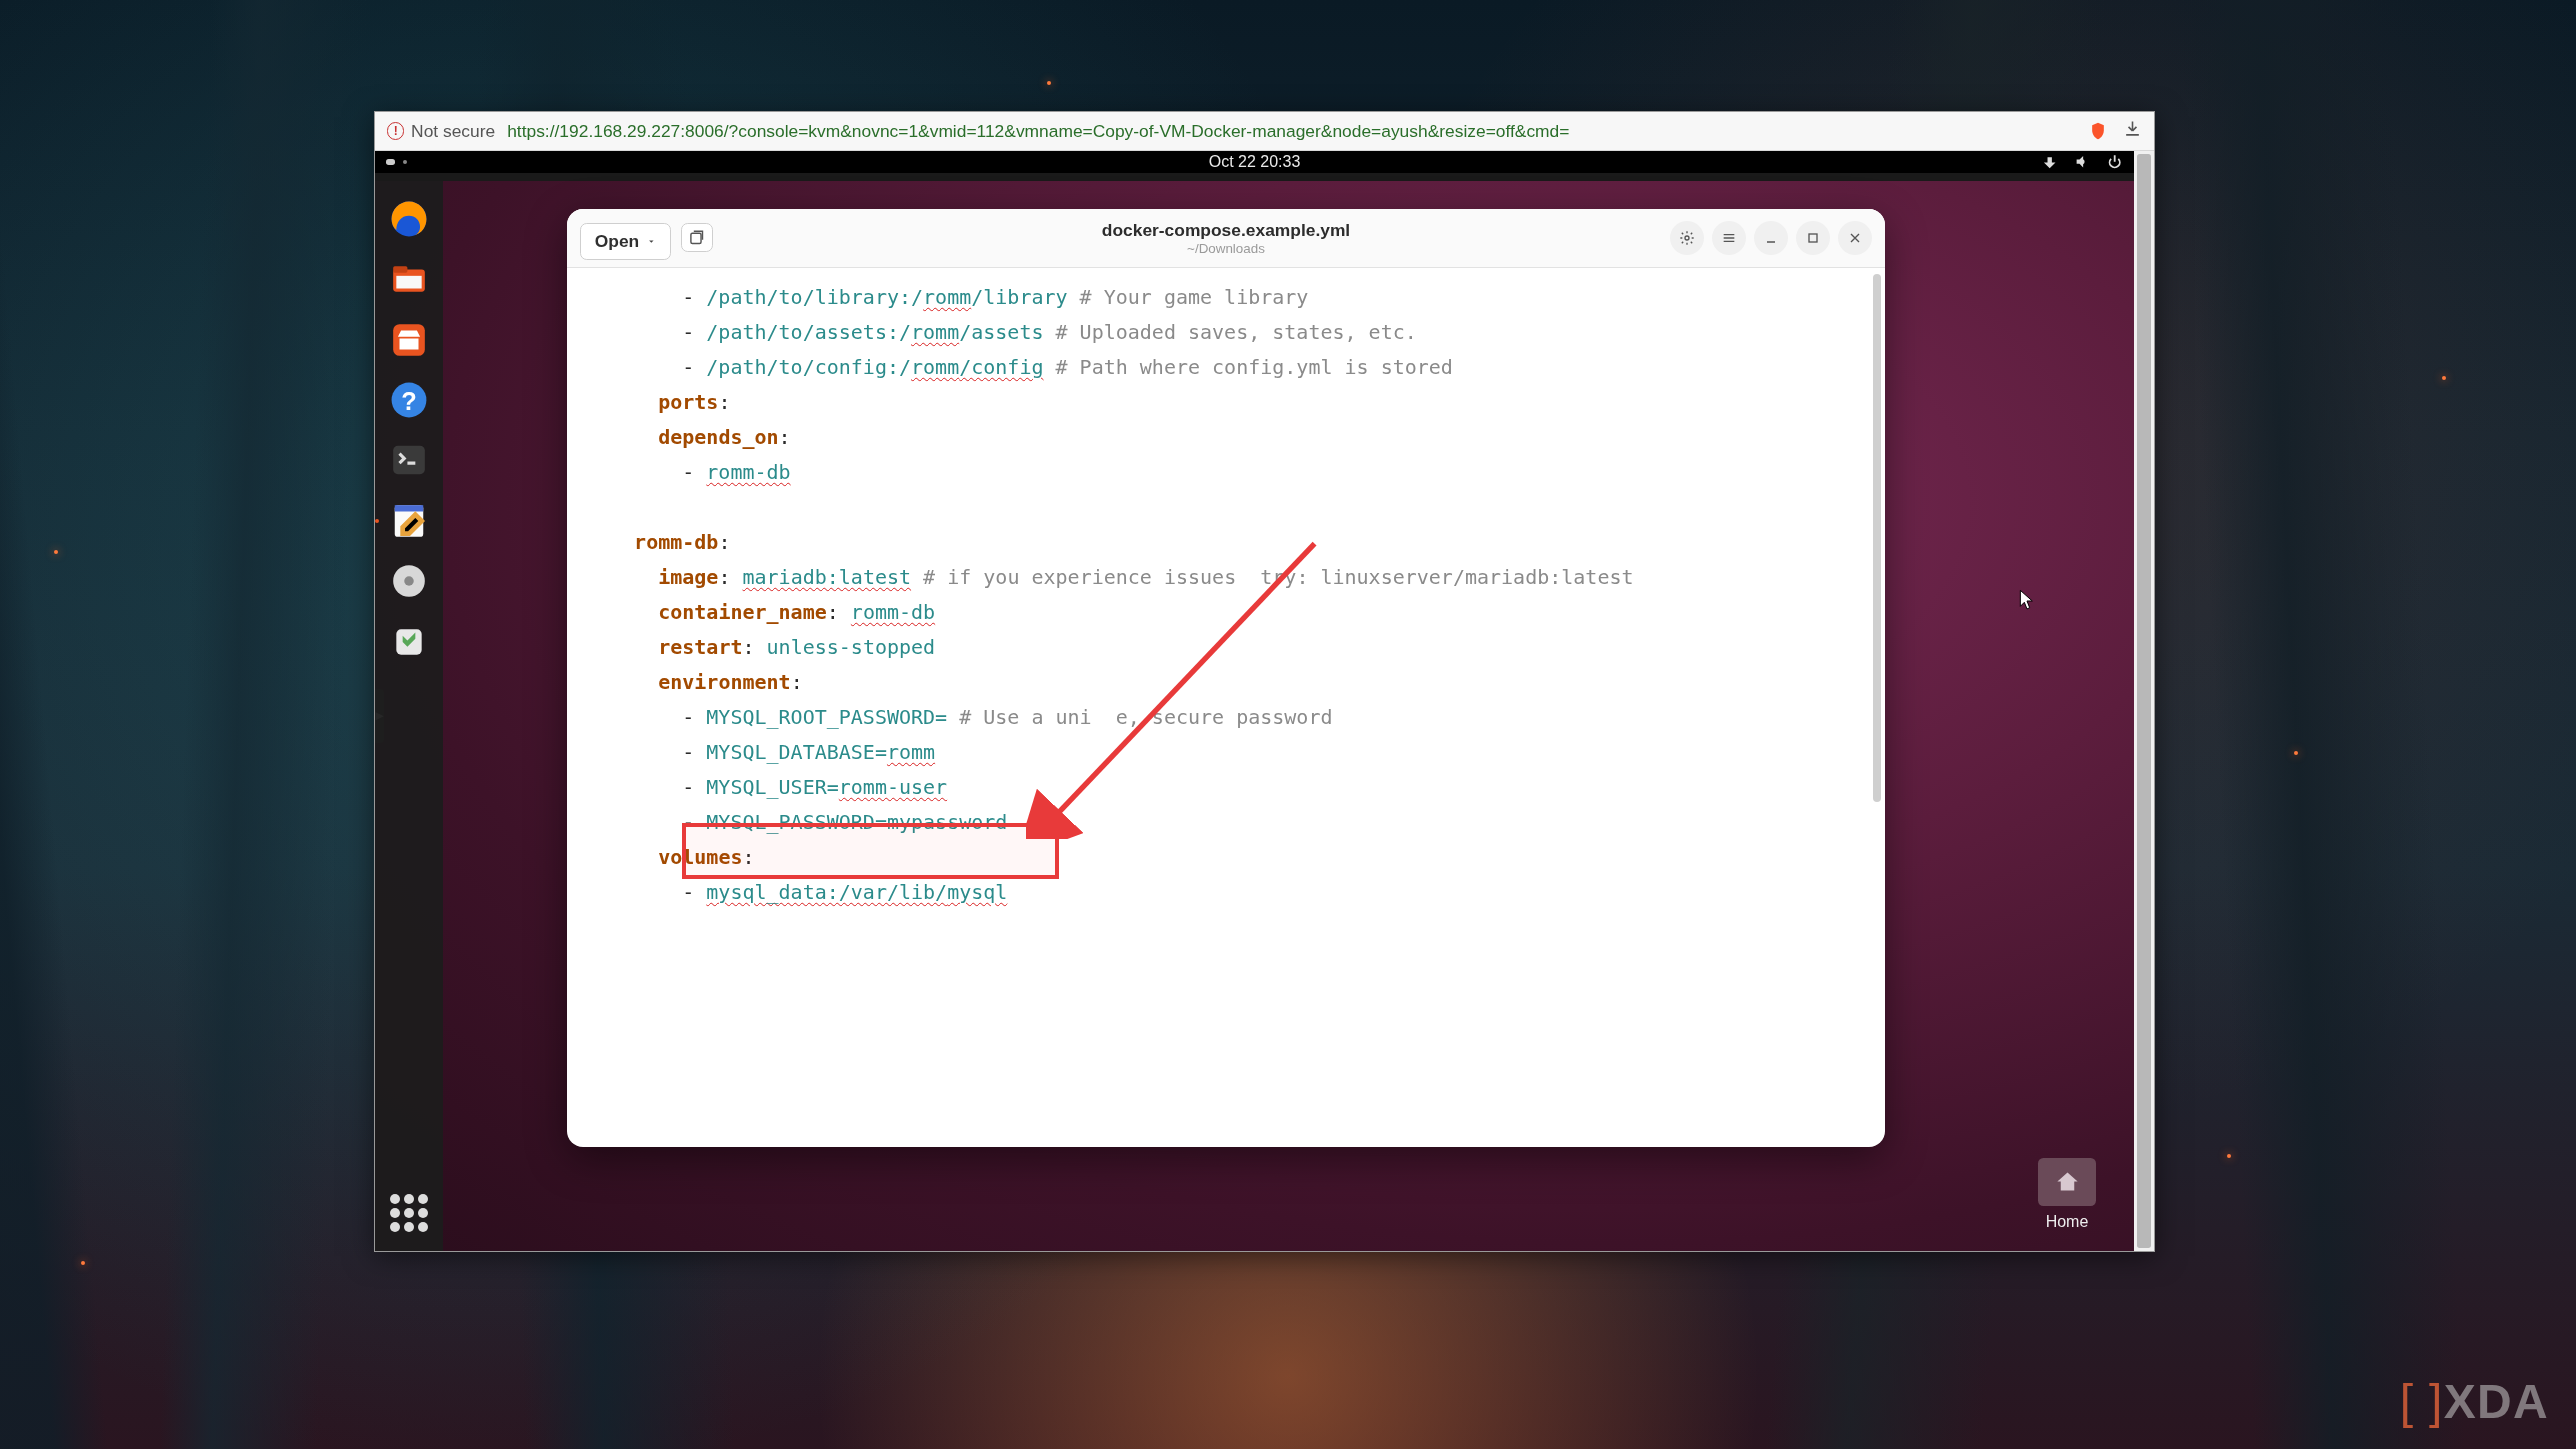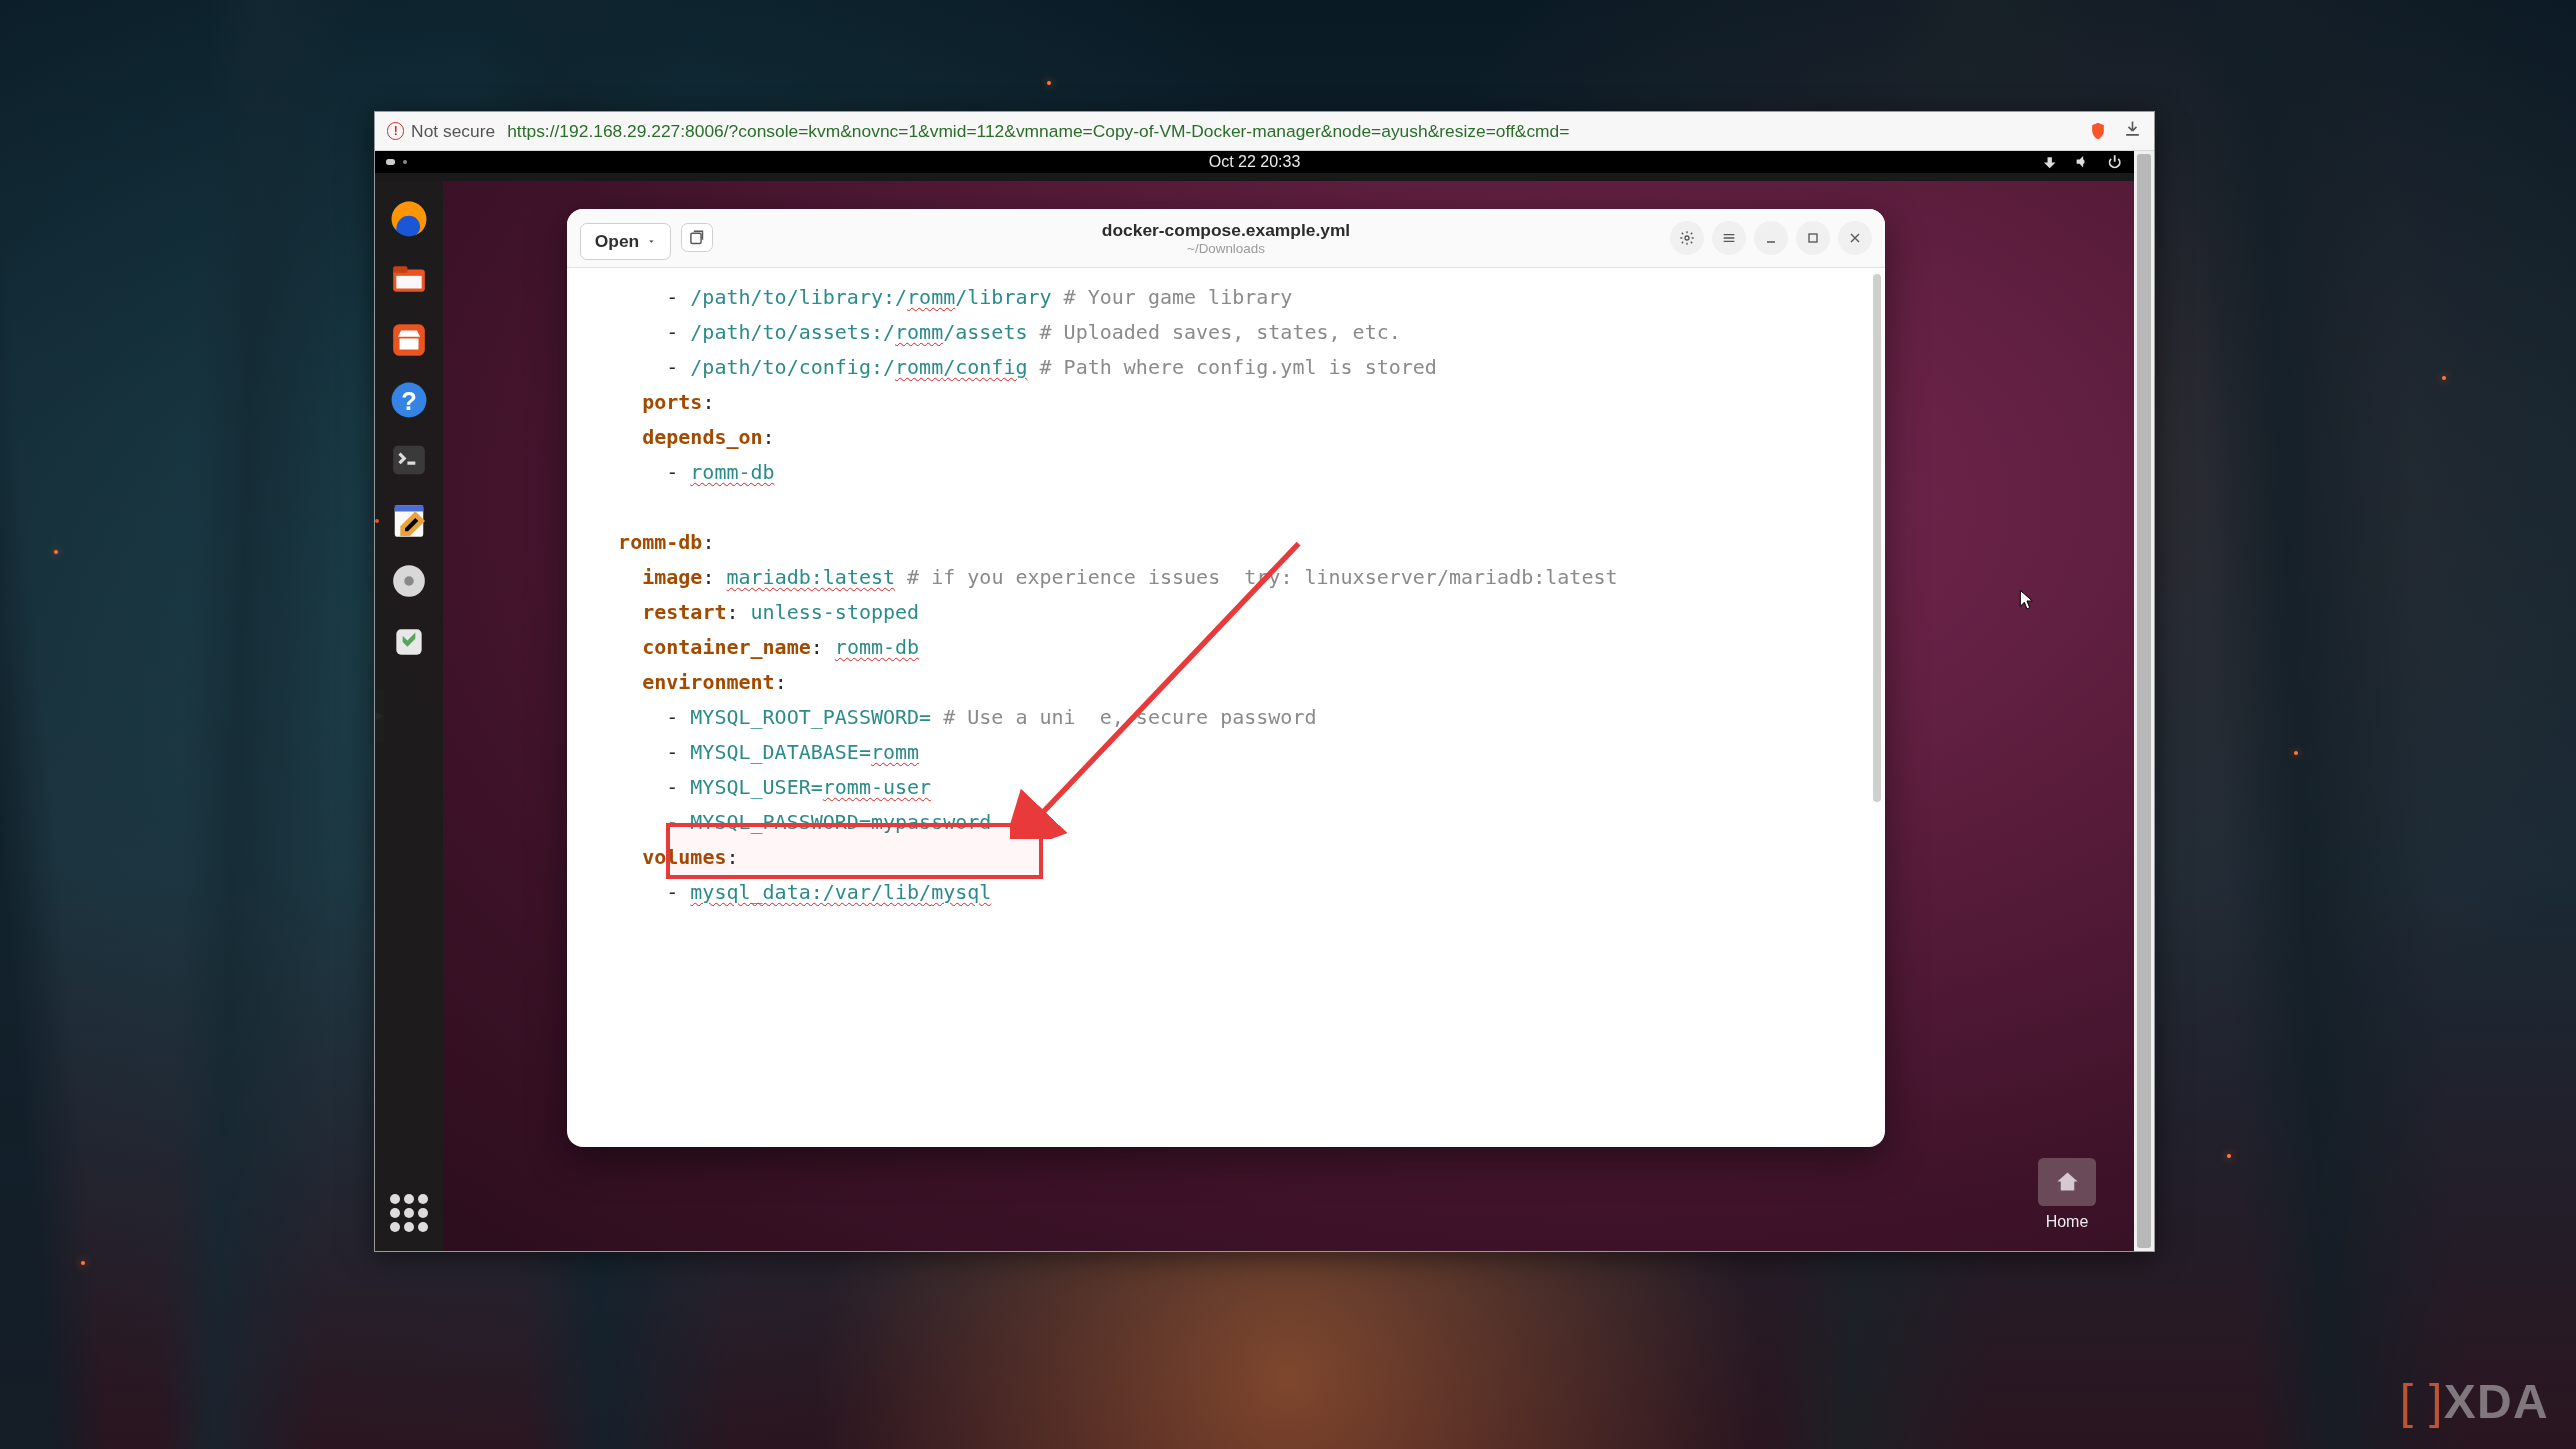--- a/index.html
+++ b/index.html
@@ -248,20 +248,21 @@
 
 .editor-body {
   flex: 1;
   position: relative;
   padding: 12px 27px;
   font-family: 'DejaVu Sans Mono', Menlo, Consolas, monospace;
   font-size: 20px;
   line-height: 1.75;
   color: #2a2a2a;
   overflow: hidden;
+  margin-left: 16px;
 }
 .editor-scrollbar {
   position: absolute;
   right: 4px;
   top: 6.7px;
   width: 8px;
   height: 60%;
   background: #cfcfcf;
   border-radius: 4px;
 }
@@ -481,22 +482,22 @@
           <div class="editor-body">
 <div class="code-line">      - <span class="k-teal">/path/to/library:/</span><span class="k-teal spell">romm</span><span class="k-teal">/library</span><span class="k-gray"> # Your game library</span></div>
 <div class="code-line">      - <span class="k-teal">/path/to/assets:/</span><span class="k-teal spell">romm</span><span class="k-teal">/assets</span><span class="k-gray"> # Uploaded saves, states, etc.</span></div>
 <div class="code-line">      - <span class="k-teal">/path/to/config:/</span><span class="k-teal spell">romm</span><span class="k-teal spell">/config</span><span class="k-gray"> # Path where config.yml is stored</span></div>
 <div class="code-line">    <span class="k-brown">ports</span>:</div>
 <div class="code-line">    <span class="k-brown">depends_on</span>:</div>
 <div class="code-line">      - <span class="k-teal spell">romm-db</span></div>
 <div class="code-line"> </div>
 <div class="code-line">  <span class="k-brown">romm-db</span>:</div>
 <div class="code-line">    <span class="k-brown">image</span>: <span class="k-teal spell">mariadb:latest</span><span class="k-gray"> # if you experience issues  try: linuxserver/mariadb:latest</span></div>
+<div class="code-line">    <span class="k-brown">container_name</span>: <span class="k-teal spell">romm-db</span></div>
 <div class="code-line">    <span class="k-brown">restart</span>: <span class="k-teal">unless-stopped</span></div>
-<div class="code-line">    <span class="k-brown">container_name</span>: <span class="k-teal spell">romm-db</span></div>
 <div class="code-line">    <span class="k-brown">environment</span>:</div>
 <div class="code-line">      - <span class="k-teal">MYSQL_ROOT_PASSWORD=</span><span class="k-gray"> # Use a uni  e, secure password</span></div>
 <div class="code-line">      - <span class="k-teal">MYSQL_DATABASE=</span><span class="k-teal spell">romm</span></div>
 <div class="code-line">      - <span class="k-teal">MYSQL_USER=</span><span class="k-teal spell">romm-user</span></div>
 <div class="code-line">      - <span class="k-teal">MYSQL_PASSWORD=mypassword</span></div>
 <div class="code-line">    <span class="k-brown">volumes</span>:</div>
 <div class="code-line">      - <span class="k-teal spell">mysql_data:/var/lib/</span><span class="k-teal spell">mysql</span></div>
 
             <div class="highlight-box" style="left:99px; top:555px; width:377px; height:56px;"></div>
             <svg class="arrow-svg" style="left:443px; top:262px; width:302px; height:309px;" viewBox="0 0 450 460">

